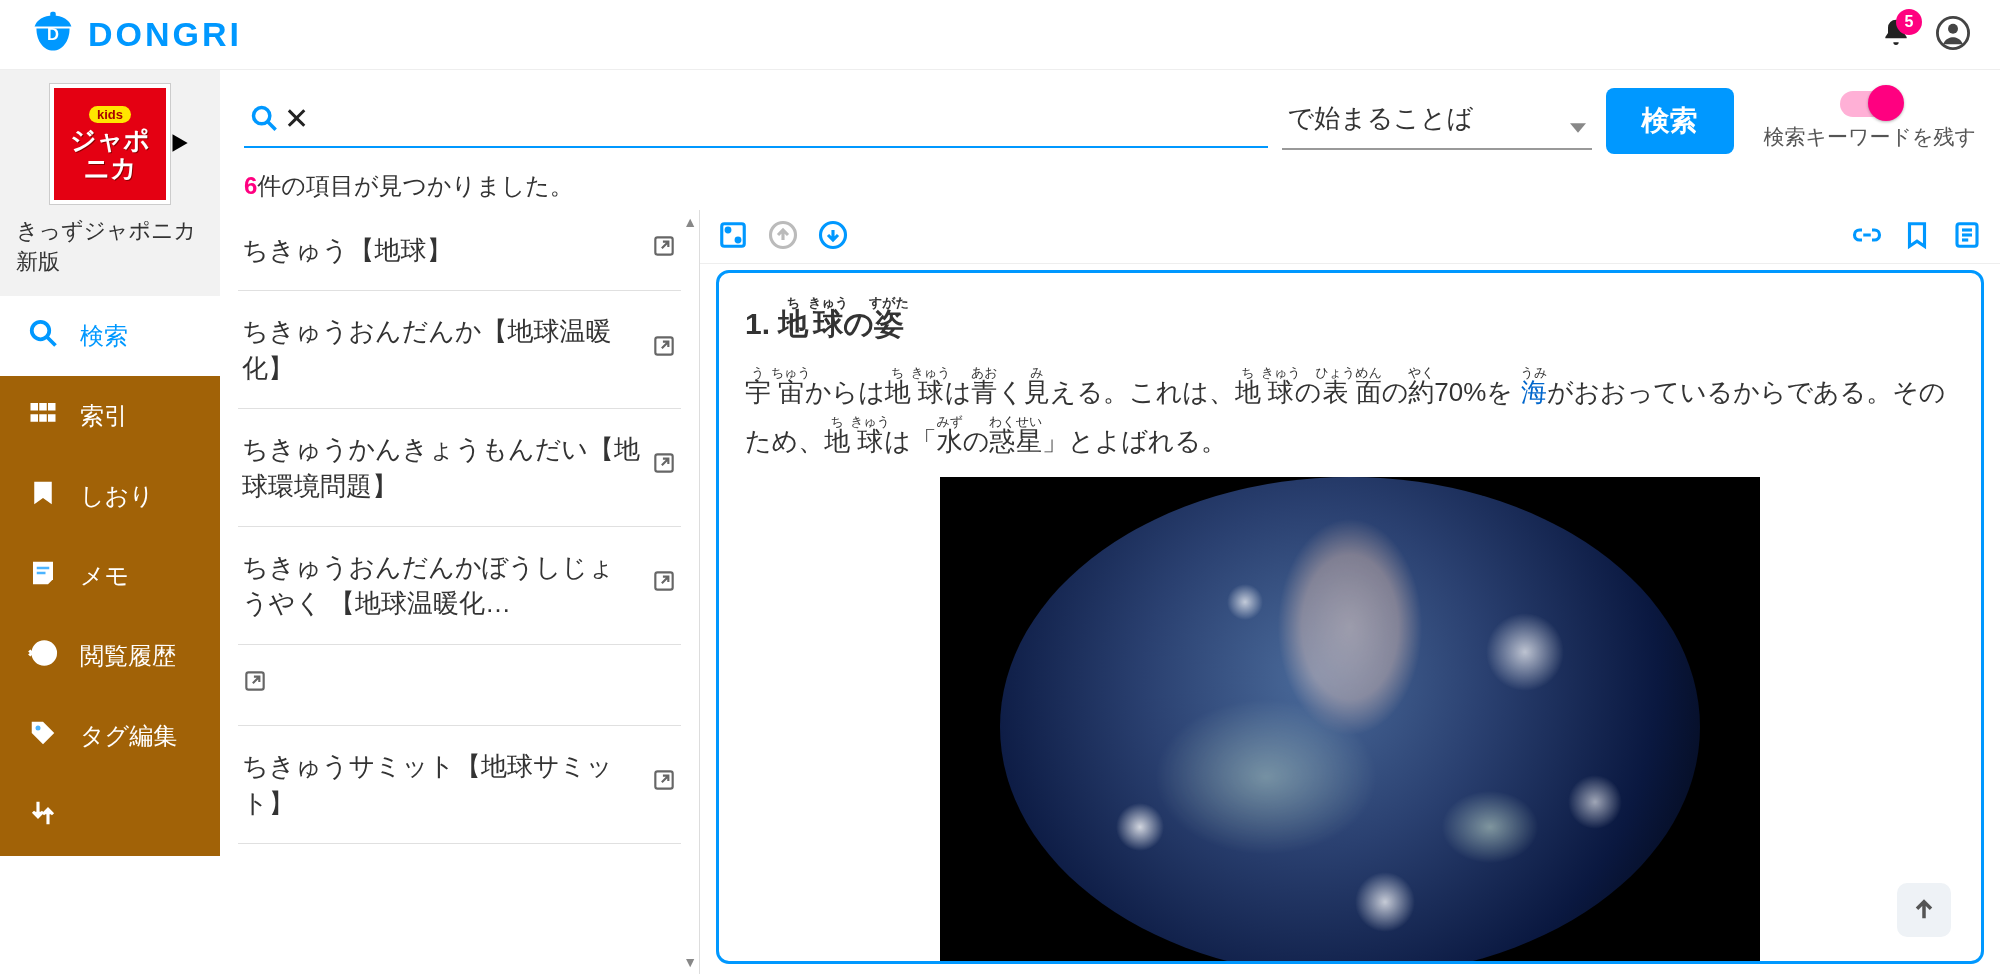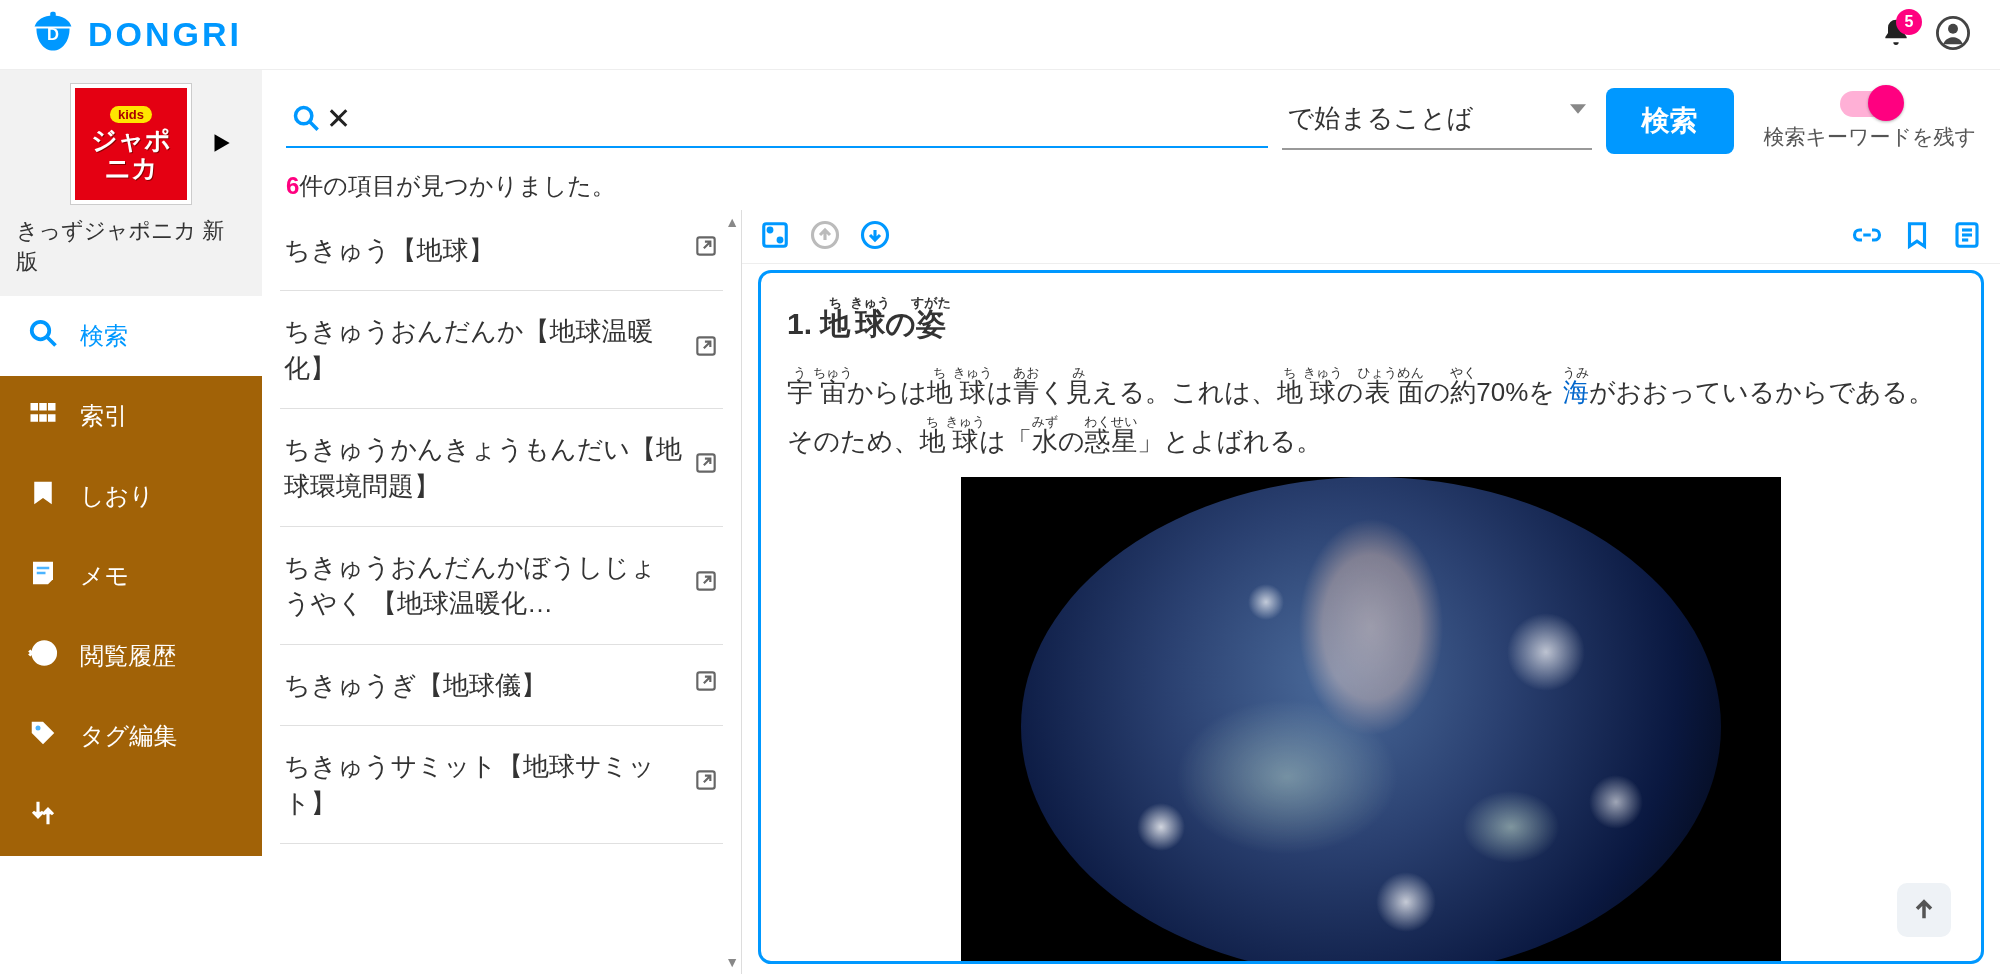--- a/index.html
+++ b/index.html
@@ -9,21 +9,21 @@
   .logo-icon svg { width: 46px; height: 46px; }
   .logo-text { font-size: 34px; font-weight: 900; color: #0098ff; letter-spacing: 3px; }
   .header-right { margin-left: auto; display: flex; align-items: center; gap: 24px; }
   .bell { position: relative; color: #333; }
   .bell svg { width: 32px; height: 32px; fill: #222; }
   .badge { position: absolute; top: -8px; right: -10px; background: #ff0080; color: #fff; border-radius: 50%; width: 26px; height: 26px; font-size: 16px; display: flex; align-items: center; justify-content: center; font-weight: bold; }
   .avatar svg { width: 34px; height: 34px; fill: #444; }
 
   .main { display: flex; height: 904px; }
 
-  .sidebar { width: 262px; display: flex; flex-direction: column; }
+  .sidebar { width: 220px; display: flex; flex-direction: column; }
   .dict-card-wrap { background: #f2f2f2; padding: 14px 10px 18px; text-align: center; position: relative; }
   .dict-card { width: 120px; height: 120px; margin: 0 auto; background: #e40012; border: 4px solid #fff; box-shadow: 0 0 0 1px #ccc; display:flex; flex-direction:column; align-items:center; justify-content:center; color:#fff; }
   .dict-card .kids { background:#ffe600; color:#a00; font-size:13px; padding:1px 8px; border-radius:10px; font-weight:bold; margin-bottom:4px;}
   .dict-card .jp { font-family:"HGP創英角ﾎﾟｯﾌﾟ体","Yu Gothic"; font-size:26px; line-height:1.05; font-weight:900; color:#ffffff; text-shadow:1px 1px #800;}
   .dict-play { position:absolute; right:28px; top:60px; }
   .dict-play svg { width:26px; height:26px; fill:#000; }
   .dict-name { font-size: 22px; margin-top: 12px; line-height: 1.4; text-align:left; padding:0 6px;}
 
   .nav { display:flex; flex-direction:column; }
   .nav-item { display:flex; align-items:center; gap:22px; padding:22px 28px; font-size:24px; cursor:pointer; }
@@ -32,21 +32,21 @@
   .nav-item svg { width:30px; height:30px; flex-shrink:0; }
   .nav-item.active svg { fill:#0098ff; }
   .nav-item.blue svg { fill:#fff; }
 
   .center { flex:1; display:flex; flex-direction:column; }
   .search-bar { display:flex; align-items:center; padding: 18px 24px 0; gap:14px; }
   .search-input-wrap { flex:1; display:flex; align-items:center; border-bottom:2px solid #0098ff; padding:6px 6px 10px; }
   .search-input-wrap svg { width:28px; height:28px; stroke:#0098ff; fill:none; stroke-width:3; }
   .search-input { border:none; outline:none; font-size:28px; margin-left:14px; flex:1; }
   .clear-x { font-size:30px; color:#222; cursor:pointer; padding:0 6px; }
-  .filter-select { width:310px; border:none; border-bottom:2px solid #999; font-size:26px; padding:8px 6px 12px; background:transparent; display:flex; align-items:flex-start; justify-content:space-between; color:#333;}
+  .filter-select { width:310px; border:none; border-bottom:2px solid #999; font-size:26px; padding:8px 6px 12px; background:transparent; display:flex; align-items:flex-end; justify-content:space-between; color:#333;}
   .filter-select svg { width:16px; height:16px; fill:#888;}
   .search-btn { background:#0098ff; color:#fff; font-size:28px; border:none; padding:14px 36px; border-radius:8px; font-weight:bold; cursor:pointer;}
   .toggle-wrap { display:flex; flex-direction:column; align-items:center; margin-left:16px; gap:6px;}
   .toggle { width:60px; height:26px; background:#ffb0d6; border-radius:20px; position:relative;}
   .toggle .knob { position:absolute; right:-4px; top:-6px; width:36px; height:36px; background:#ff0080; border-radius:50%; box-shadow:0 1px 3px rgba(0,0,0,.3);}
   .toggle-label { font-size:21px; color:#555; white-space:nowrap;}
 
   .result-count { padding:16px 24px 8px; font-size:24px; }
   .result-count .num { color:#ff0080; font-weight:bold;}
 
@@ -243,21 +243,20 @@
               </svg></span>
           </div>
           <div class="result-item">
             <span class="txt">ちきゅうおんだんかぼうしじょうやく 【地球温暖化…</span>
             <span class="open"><svg viewBox="0 0 24 24">
                 <rect x="4" y="4" width="16" height="16" rx="2"></rect>
                 <path d="M10 14l6-6m-5 0h5v5"></path>
               </svg></span>
           </div>
           <div class="result-item">
-            <span class="txt">ちきゅうぎ【地球儀】</span>
             <span class="open"><svg viewBox="0 0 24 24">
                 <rect x="4" y="4" width="16" height="16" rx="2"></rect>
                 <path d="M10 14l6-6m-5 0h5v5"></path>
               </svg></span>
           </div>
           <div class="result-item">
             <span class="txt">ちきゅうサミット【地球サミット】</span>
             <span class="open"><svg viewBox="0 0 24 24">
                 <rect x="4" y="4" width="16" height="16" rx="2"></rect>
                 <path d="M10 14l6-6m-5 0h5v5"></path>

